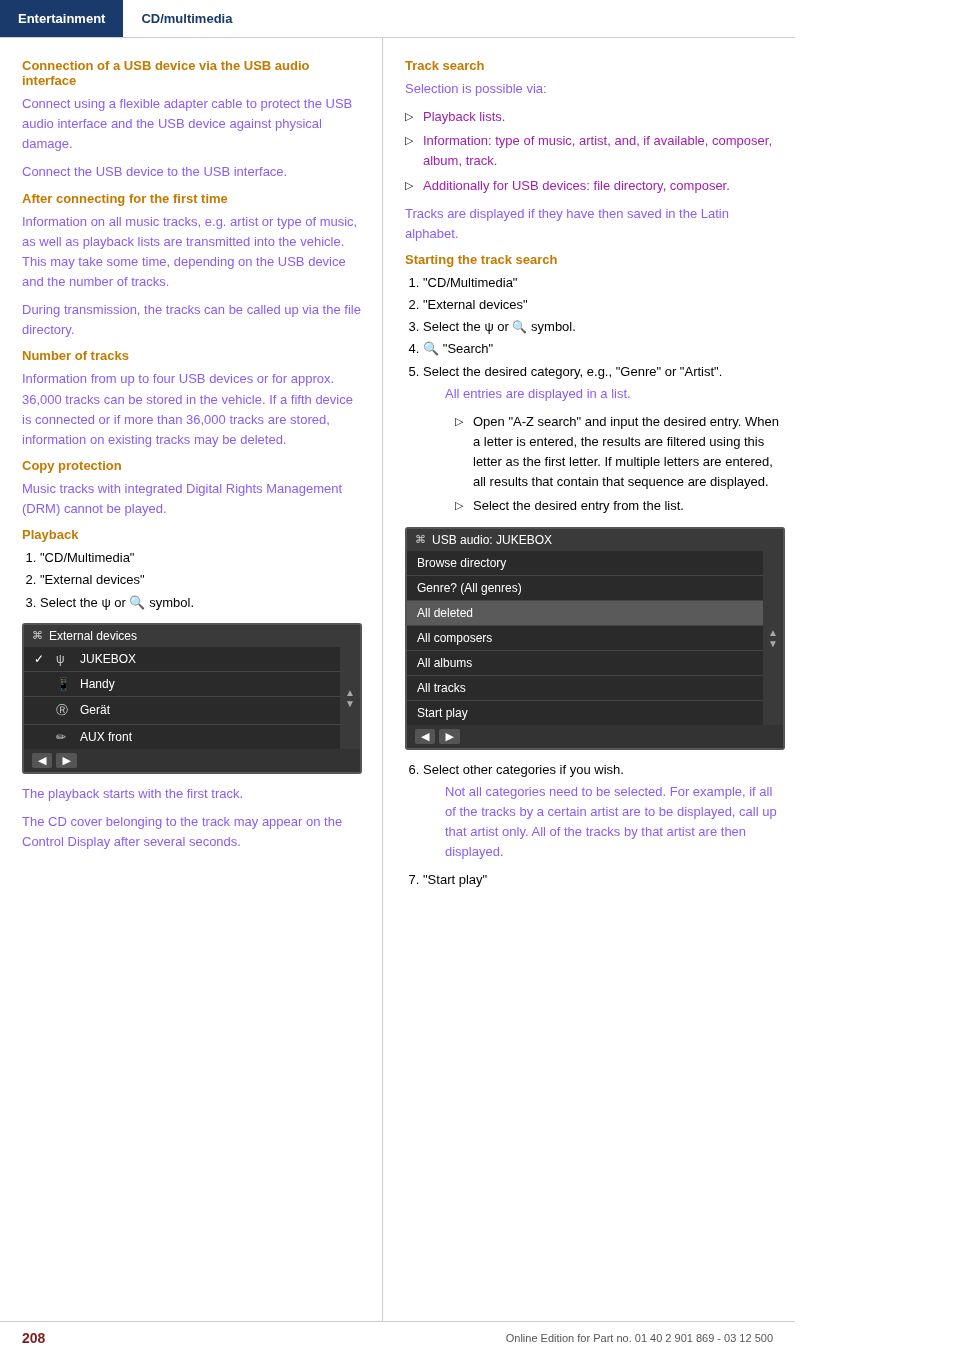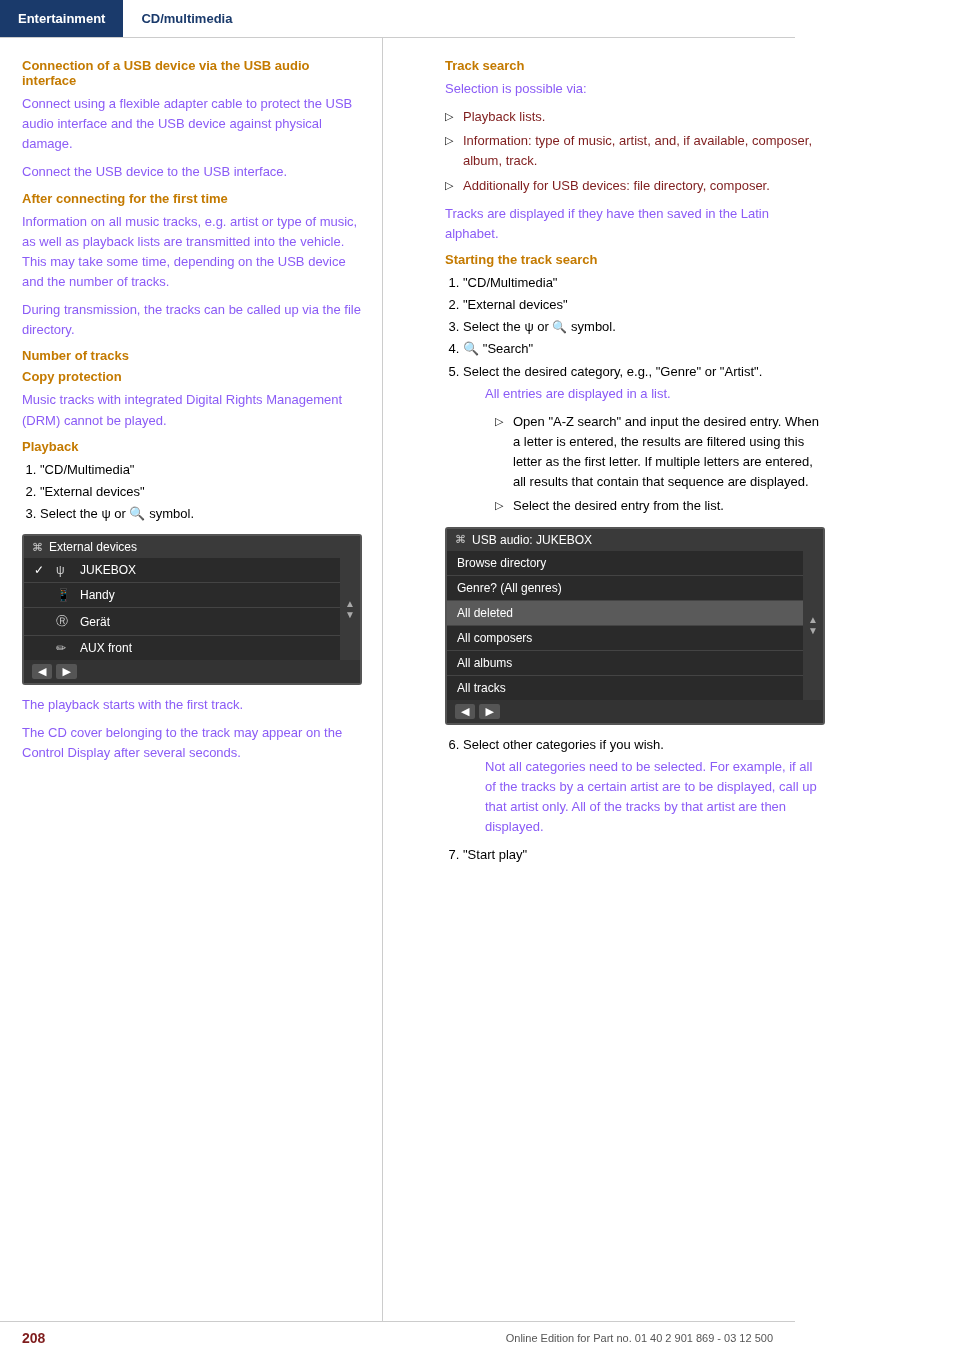--- a/index.html
+++ b/index.html
@@ -40,21 +40,20 @@
       padding: 0 18px;
       display: flex;
       align-items: center;
       font-weight: bold;
     }
     
     .content-area {
       display: flex;
       flex: 1;
       padding: 0;
-      gap: 40px;
     }
     .left-col {
       width: 460px;
       padding: 20px 20px 20px 22px;
       border-right: 1px solid #ccc;
     }
     .right-col {
       flex: 1;
       padding: 20px 22px 20px 22px;
     }
@@ -89,21 +88,21 @@
       list-style: none;
       margin-left: 0;
       margin-bottom: 8px;
     }
     ul.bullet-list li {
       font-size: 13px;
       line-height: 1.55;
       margin-bottom: 4px;
       padding-left: 18px;
       position: relative;
-      color: #7f1d1d;
+      color: #a21caf;
     }
     ul.bullet-list li::before {
       content: '▷';
       position: absolute;
       left: 0;
       font-size: 11px;
       color: #000;
       top: 1px;
     }
     
@@ -247,20 +246,21 @@
 
       <div class="section-heading">Connection of a USB device via the USB audio interface</div>
       <p>Connect using a flexible adapter cable to protect the USB audio interface and the USB device against physical damage.</p>
       <p>Connect the USB device to the USB interface.</p>
 
       <div class="section-heading">After connecting for the first time</div>
       <p>Information on all music tracks, e.g. artist or type of music, as well as playback lists are transmitted into the vehicle. This may take some time, depending on the USB device and the number of tracks.</p>
       <p>During transmission, the tracks can be called up via the file directory.</p>
 
       <div class="section-heading">Number of tracks</div>
+      <p>Information from up to four USB devices or for approx. 36,000 tracks can be stored in the vehicle. If a fifth device is connected or if more than 36,000 tracks are stored, information on existing tracks may be deleted.</p>
 
       <div class="section-heading">Copy protection</div>
       <p>Music tracks with integrated Digital Rights Management (DRM) cannot be played.</p>
 
       <div class="section-heading">Playback</div>
       <ol>
         <li>"CD/Multimedia"</li>
         <li>"External devices"</li>
         <li>Select the ψ or <span style="font-size:13px">🔍</span> symbol.</li>
       </ol>
@@ -359,20 +359,23 @@
             </div>
             <div class="screen-row-right">
               <span>All composers</span>
             </div>
             <div class="screen-row-right">
               <span>All albums</span>
             </div>
             <div class="screen-row-right">
               <span>All tracks</span>
             </div>
+            <div class="screen-row-right">
+              <span>Start play</span>
+            </div>
           </div>
           <div class="scroll-indicator">
             <span>▲</span>
             <span>▼</span>
           </div>
         </div>
         <div style="display:flex; justify-content:flex-start; align-items:center; padding:4px 8px; background:#333; gap:4px;">
           <span style="background:#555; color:#fff; border-radius:2px; padding:1px 6px; font-size:11px;">◀</span>
           <span style="background:#555; color:#fff; border-radius:2px; padding:1px 6px; font-size:11px;">▶</span>
         </div>

